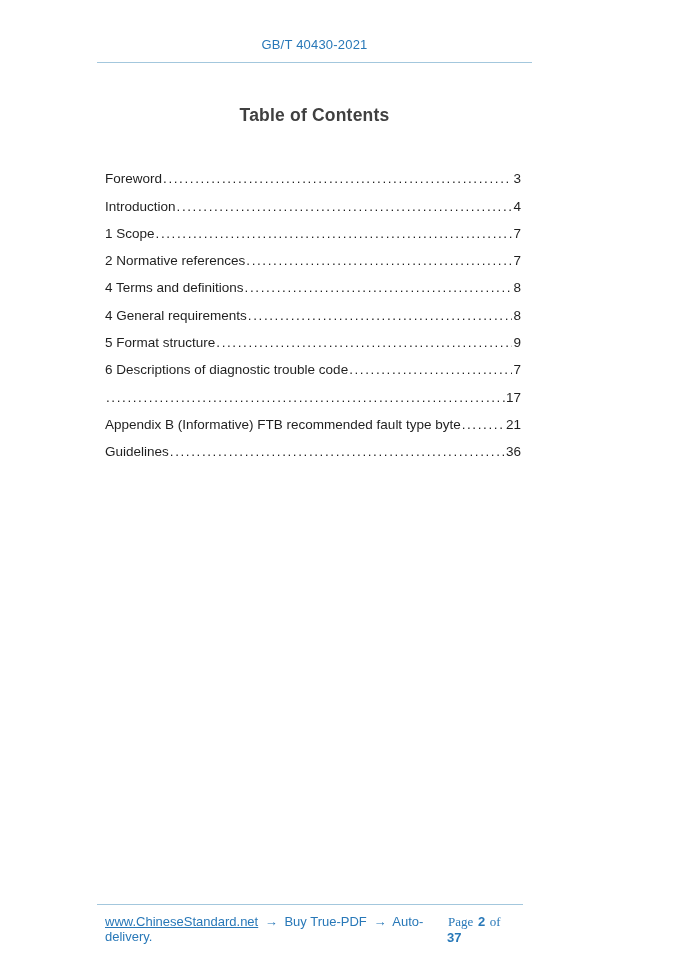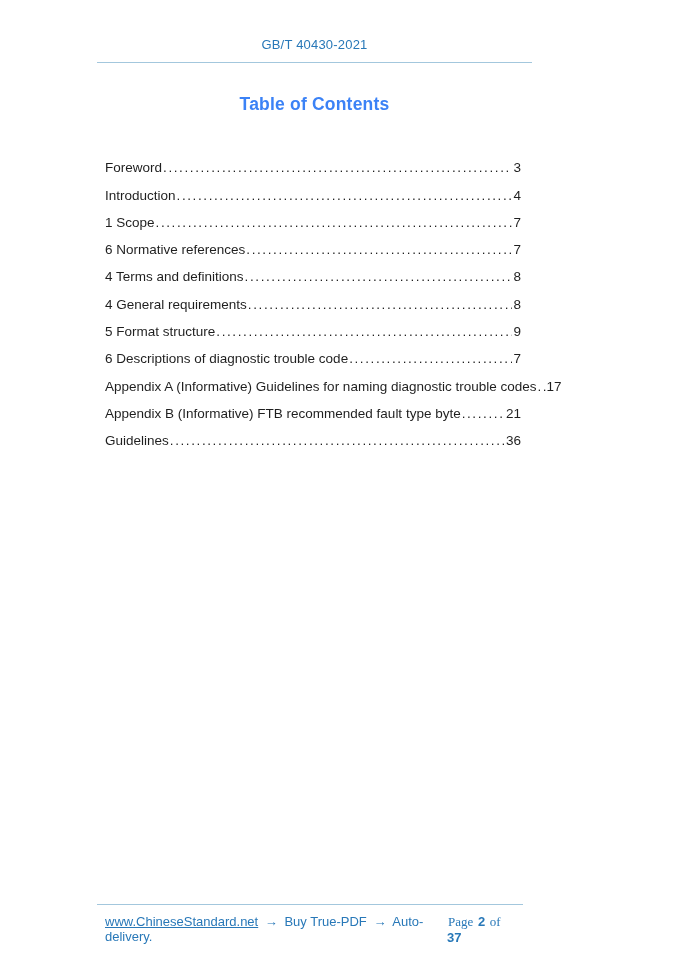--- a/index.html
+++ b/index.html
@@ -30,25 +30,25 @@
     letter-spacing: 0.2px;
   }
   .rule {
     border: none;
     border-top: 1px solid #a3c7dd;
     height: 0;
     margin-top: 10px;
   }
   
   .page-title {
-    margin-top: 31px;
+    margin-top: 42px;
     text-align: center;
     font-size: 17.5px;
     font-weight: bold;
-    color: #3b82f6;
+    color: #404040;
     letter-spacing: 0.2px;
   }
   
   .toc {
     margin: 33px 97px 0 97px;
     padding: 0 11px 0 8px;
   }
   .toc-row {
     display: flex;
     align-items: flex-end;
@@ -115,21 +115,21 @@
       <span class="toc-label">Introduction</span>
       <span class="toc-dots"></span>
       <span class="toc-page">4</span>
     </div>
     <div class="toc-row">
       <span class="toc-label">1 Scope</span>
       <span class="toc-dots"></span>
       <span class="toc-page">7</span>
     </div>
     <div class="toc-row">
-      <span class="toc-label">6 Normative references</span>
+      <span class="toc-label">2 Normative references</span>
       <span class="toc-dots"></span>
       <span class="toc-page">7</span>
     </div>
     <div class="toc-row">
       <span class="toc-label">4 Terms and definitions</span>
       <span class="toc-dots"></span>
       <span class="toc-page">8</span>
     </div>
     <div class="toc-row">
       <span class="toc-label">4 General requirements</span>
@@ -140,21 +140,20 @@
       <span class="toc-label">5 Format structure</span>
       <span class="toc-dots"></span>
       <span class="toc-page">9</span>
     </div>
     <div class="toc-row">
       <span class="toc-label">6 Descriptions of diagnostic trouble code</span>
       <span class="toc-dots"></span>
       <span class="toc-page">7</span>
     </div>
     <div class="toc-row">
-      <span class="toc-label">Appendix A (Informative) Guidelines for naming diagnostic trouble codes</span>
       <span class="toc-dots"></span>
       <span class="toc-page">17</span>
     </div>
     <div class="toc-row">
       <span class="toc-label">Appendix B (Informative) FTB recommended fault type byte</span>
       <span class="toc-dots"></span>
       <span class="toc-page">21</span>
     </div>
     <div class="toc-row">
       <span class="toc-label">Guidelines</span>

